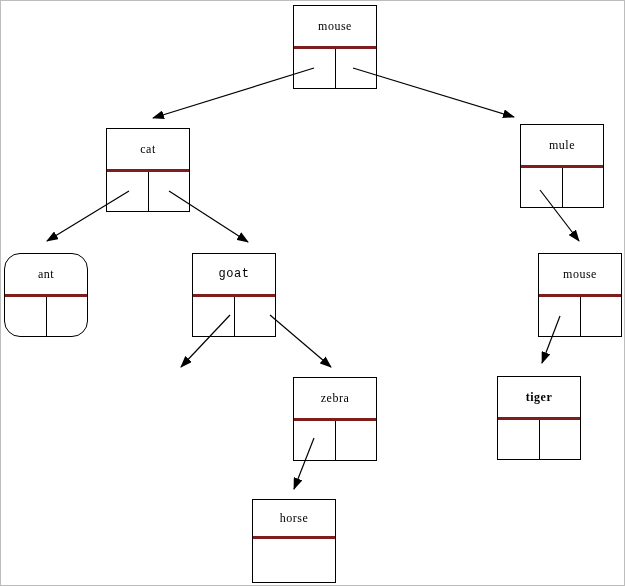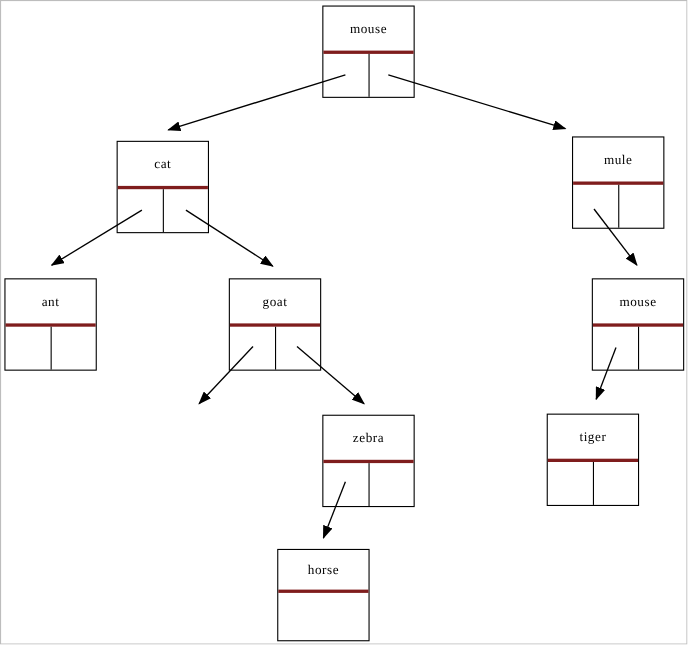--- a/index.html
+++ b/index.html
@@ -97,29 +97,29 @@
   </div>
 
   <div class="node" style="left:476px;top:123px;margin-left:43px;">
     <div class="node-label">mule</div>
     <div class="node-cells">
       <div class="cell cell-left"></div>
       <div class="cell"></div>
     </div>
   </div>
 
-  <div class="node" style="left:3px;top:252px;">
+  <div class="node" style="left:3px;top:252px;border-radius:16px;">
     <div class="node-label">ant</div>
     <div class="node-cells">
       <div class="cell cell-left"></div>
       <div class="cell"></div>
     </div>
   </div>
 
-  <div class="node" style="left:207px;top:252px;">
+  <div class="node" style="left:191px;top:252px;font-family:Liberation Mono, monospace;">
     <div class="node-label">goat</div>
     <div class="node-cells">
       <div class="cell cell-left"></div>
       <div class="cell"></div>
     </div>
   </div>
 
   <div class="node" style="left:537px;top:252px;">
     <div class="node-label">mouse</div>
     <div class="node-cells">
@@ -130,21 +130,21 @@
 
 
   <div class="node" style="left:292px;top:376px;">
     <div class="node-label">zebra</div>
     <div class="node-cells">
       <div class="cell cell-left"></div>
       <div class="cell"></div>
     </div>
   </div>
 
-  <div class="node" style="left:496px;top:375px;">
+  <div class="node" style="left:496px;top:375px;font-weight:bold;">
     <div class="node-label">tiger</div>
     <div class="node-cells">
       <div class="cell cell-left"></div>
       <div class="cell"></div>
     </div>
   </div>
 
   <div class="node" style="left:251px;top:498px;gap:43px;">
     <div class="node-label">horse</div>
     <div class="node-cells">

